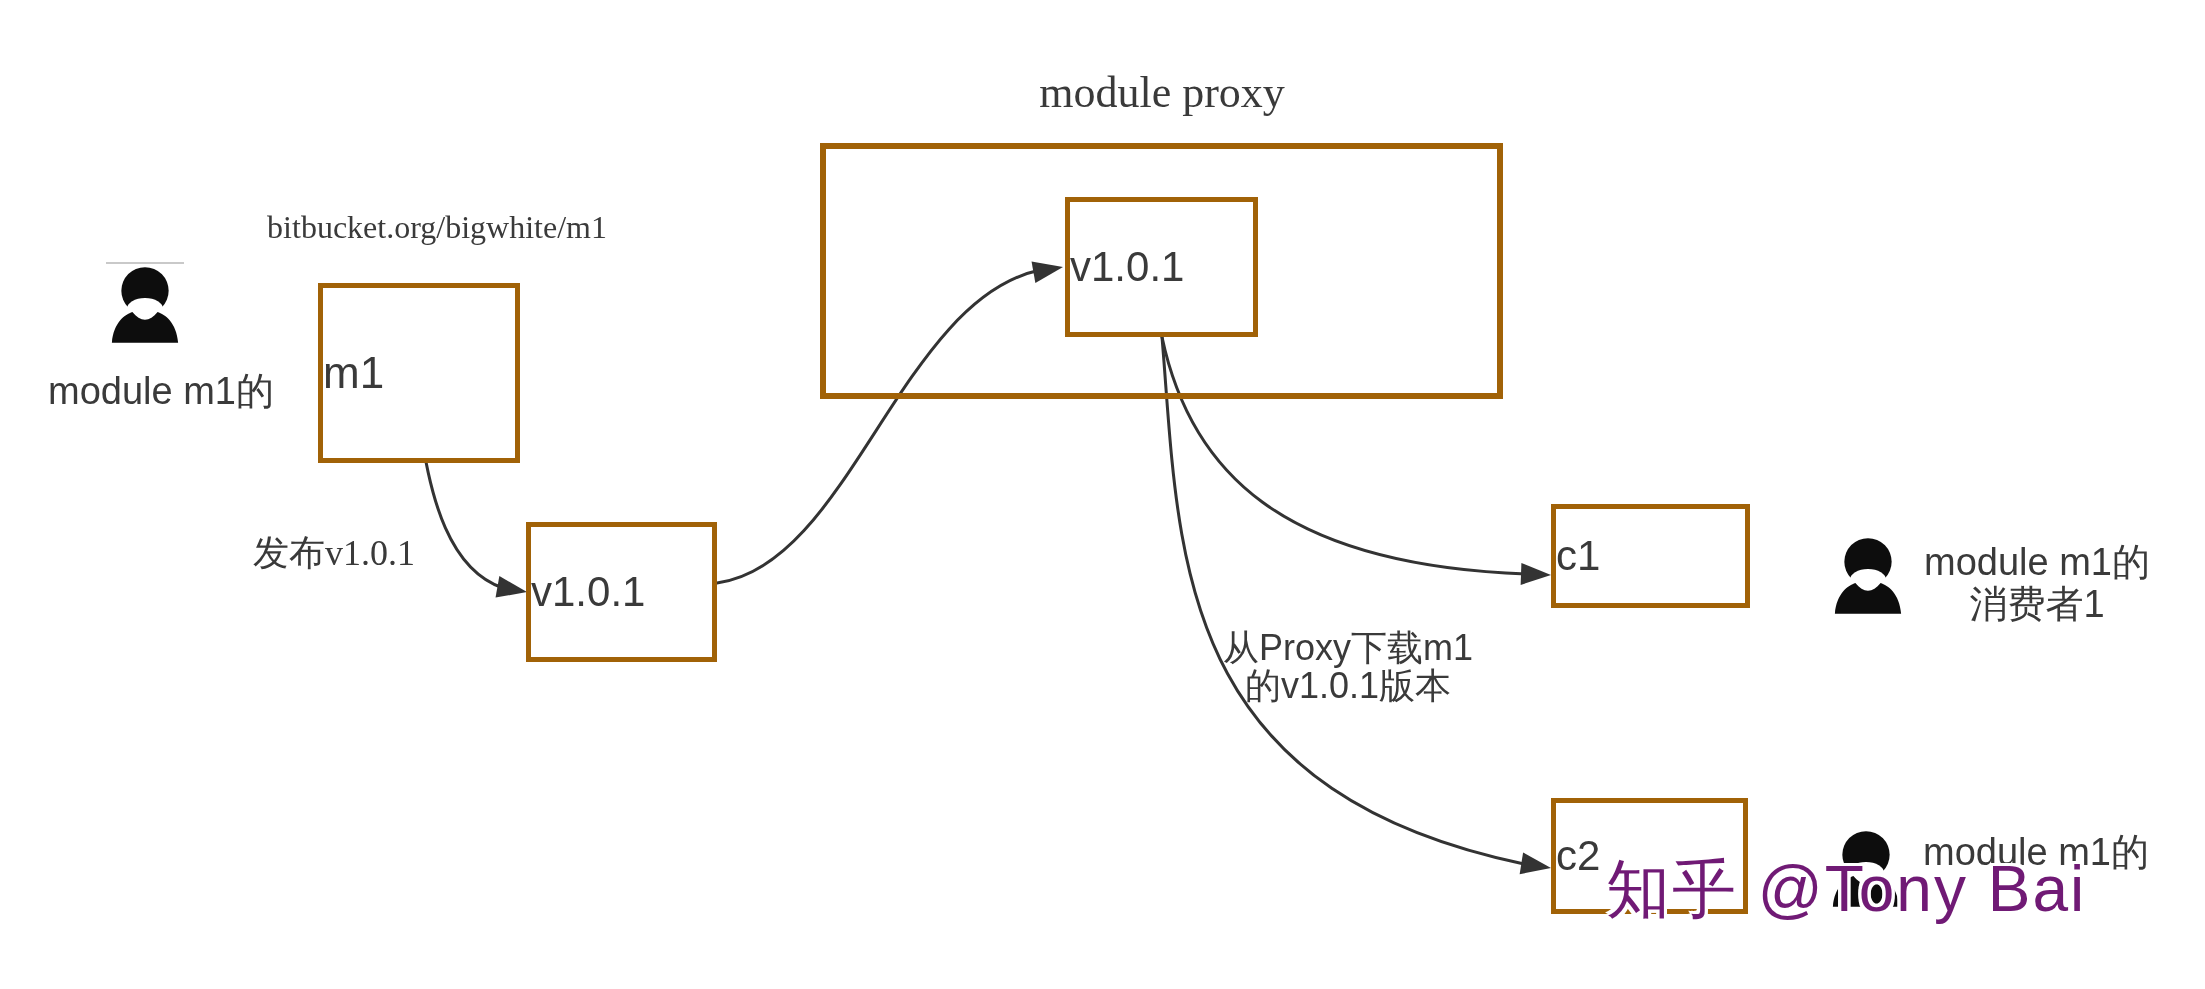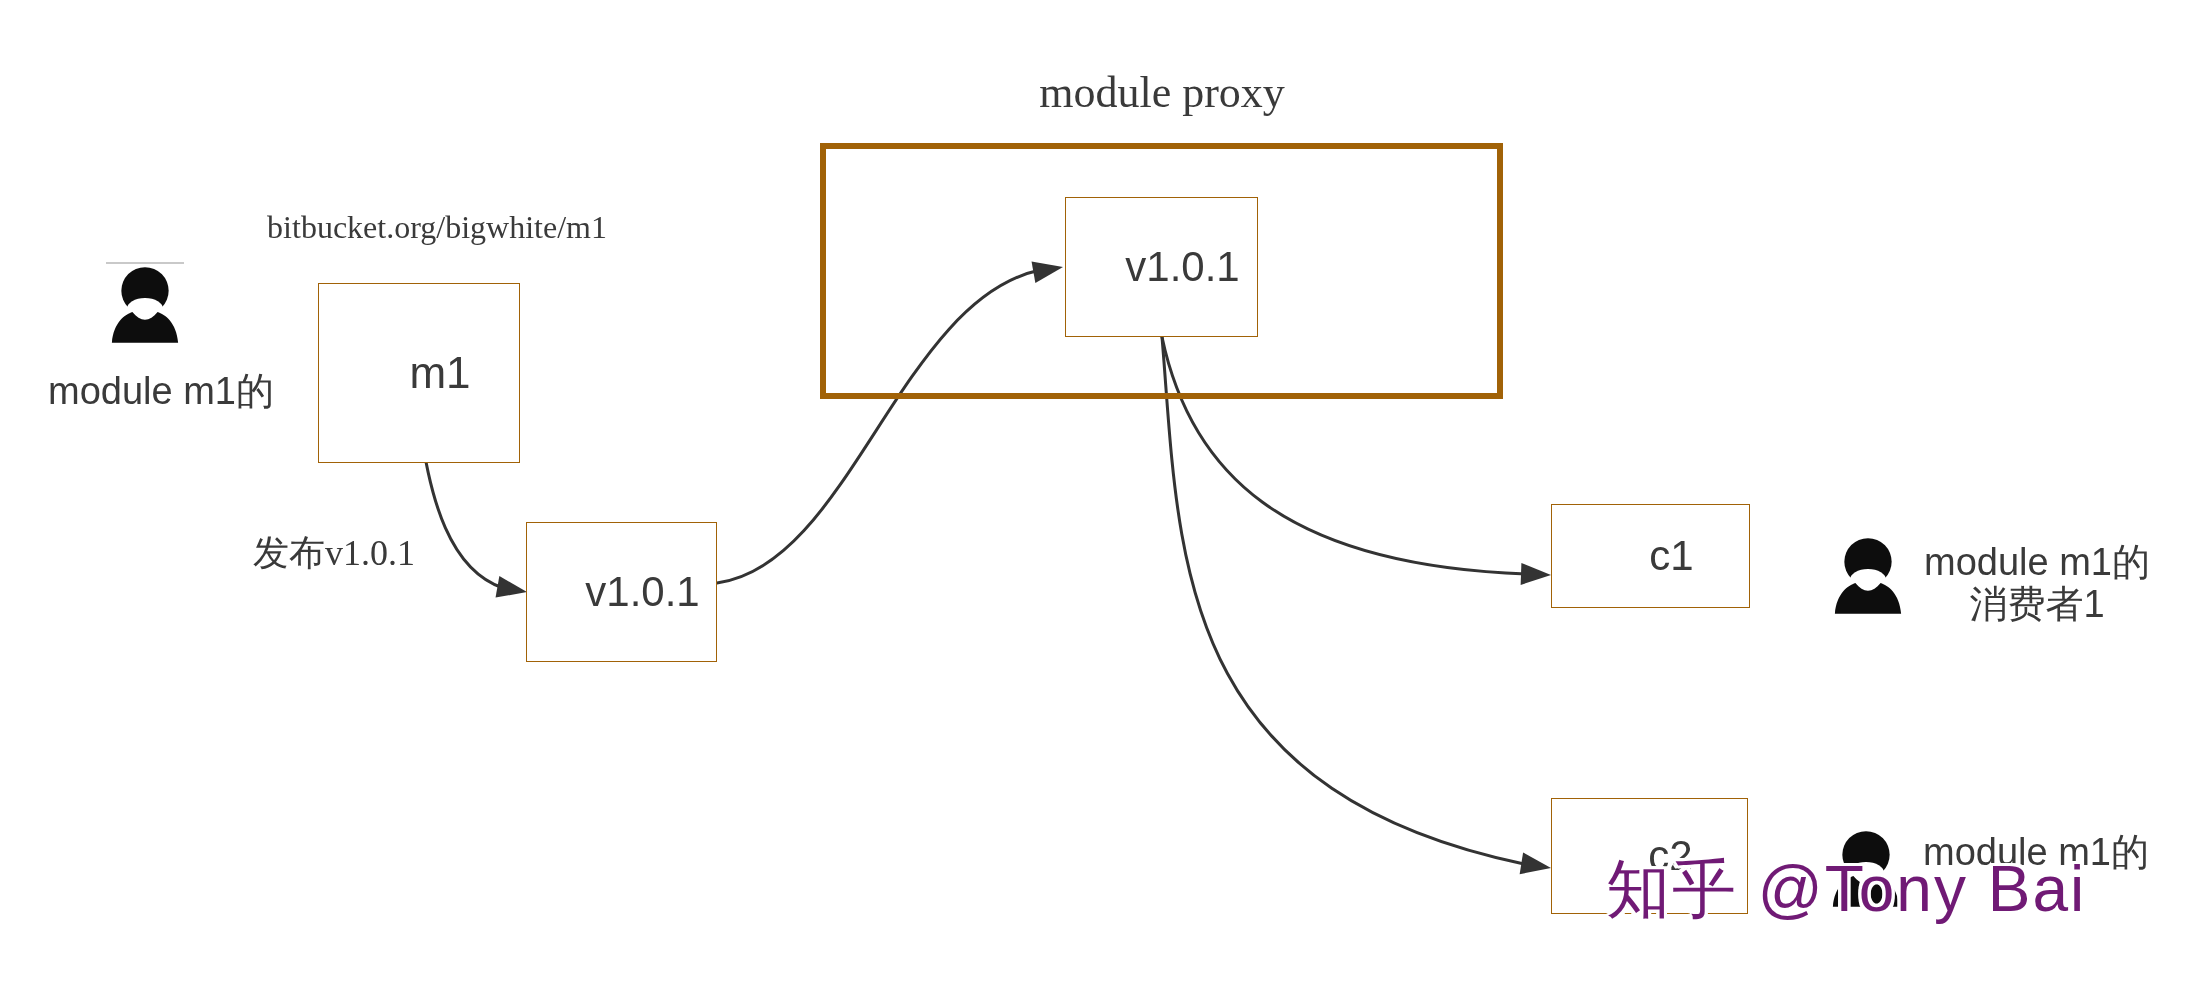--- a/index.html
+++ b/index.html
@@ -3,23 +3,23 @@
 <meta charset="utf-8">
 <style>
   html,body{margin:0;padding:0;background:#ffffff;}
   #canvas{
     position:relative;width:2205px;height:989px;background:#ffffff;overflow:hidden;
     font-family:"Liberation Sans","DejaVu Sans",sans-serif;color:#3a3a3a;
   }
   .abs{position:absolute;}
   .center{transform:translate(-50%,-50%);font-family:Liberation Serif, serif;}
   .box{
-    position:absolute;background:#ffffff;border:1px solid #a16207;
-    display:flex;align-items:center;justify-content:center;
-    font-size:42px;color:#3a3a3a;z-index:2;box-sizing:border-box;padding-left:42px;
+    position:absolute;background:#ffffff;border:5px solid #a16207;
+    display:flex;align-items:center;justify-content:flex-start;
+    font-size:42px;color:#3a3a3a;z-index:2;box-sizing:border-box;
   }
   .label{position:absolute;text-align:center;color:#3a3a3a;z-index:3;white-space:nowrap;}
   .title{font-size:44px;}
   .repo{font-size:32px;}
   .small{font-size:36px;}
   .side{font-size:38px;line-height:42px;}
   .author-lines{font-size:38px;line-height:44px;}
   .dl{font-size:36px;line-height:38px;}
   svg.layer{position:absolute;left:0;top:0;z-index:1;}
   .avatar{position:absolute;z-index:3;}
@@ -72,20 +72,24 @@
   <div class="box" style="left:318px;top:283px;width:202px;height:180px;font-size:44px;">
     <span>m1</span>
   </div>
 
   <div class="label small center abs" style="left:334px;top:553px;">发布v1.0.1</div>
 
   <div class="box" style="left:526px;top:522px;width:191px;height:140px;">
     <span>v1.0.1</span>
   </div>
 
+  <div class="label dl" style="left:1348px;top:629px;transform:translateX(-50%);">
+    <div>从Proxy下载m1</div>
+    <div>的v1.0.1版本</div>
+  </div>
 
   <div class="box" style="left:1551px;top:504px;width:199px;height:104px;">
     <span>c1</span>
   </div>
   <svg class="avatar" style="left:1828px;top:535px;" width="80" height="82" viewBox="0 0 100 104">
     <circle cx="50" cy="34" r="30" fill="#0d0d0d"></circle>
     <ellipse cx="50" cy="57" rx="23" ry="14" fill="#ffffff"></ellipse>
     <path d="M8,100 C10,74 25,64 34,61 C44,74 56,74 66,61 C75,64 90,74 92,100 Z" fill="#0d0d0d"></path>
   </svg>
   <div class="label side" style="left:2037px;top:541px;transform:translateX(-50%);">

